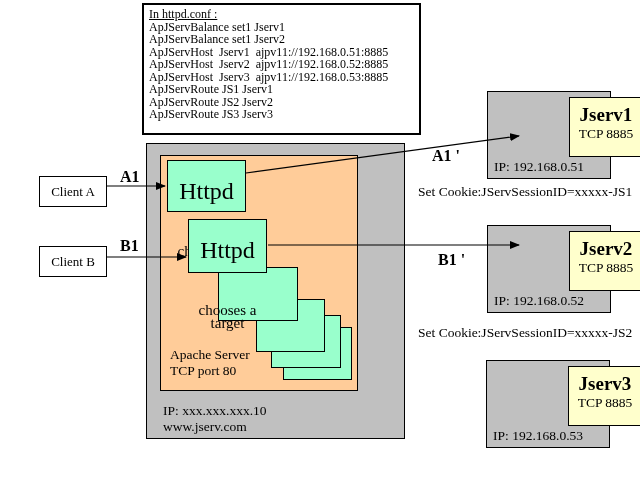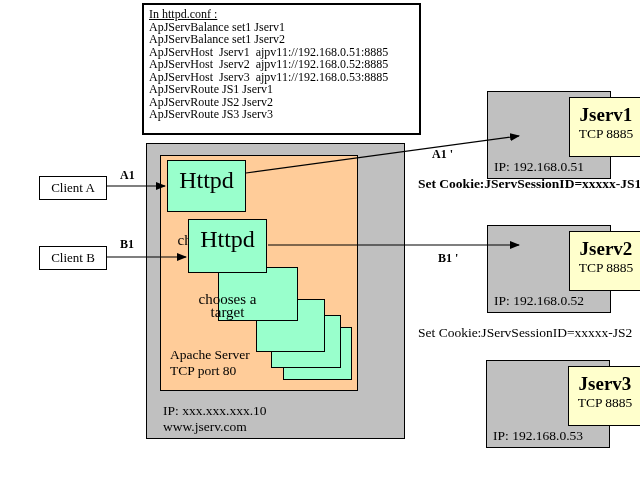--- a/index.html
+++ b/index.html
@@ -25,21 +25,21 @@
   }
   .cfg-title {
     font-size: 12px; line-height: 12.5px;
     text-decoration: underline;
     white-space: pre;
   }
   .cfg-line { font-size: 12px; line-height: 12.5px; white-space: pre; }
 
   
   .client-box {
-    width: 68px; height: 24px;
+    width: 68px; height: 31px;
     background: #ffffff;
     border: 1px solid #000;
     display: flex; align-items: center; justify-content: center;
     font-size: 13px;
     z-index: 3;
   }
 
   
   .main-gray {
     left: 146px; top: 143px; width: 259px; height: 296px;
@@ -52,21 +52,21 @@
     background: #ffcc99;
     border: 1px solid #000;
     z-index: 2;
   }
   .httpd-box {
     background: #99ffcc;
     border: 1px solid #000;
     text-align: center;
     z-index: 7;
   }
-  .httpd-title { font-size: 24px; line-height: 27px; padding-top: 6px; }
+  .httpd-title { font-size: 24px; line-height: 27px; padding-top: 17px; }
   .httpd-sub   { font-size: 15px; line-height: 13px; margin-top: 40px; }
   .cascade {
     background: #99ffcc;
     border: 1px solid #000;
   }
   .apache-label { left: 170px; top: 347px; font-size: 13.5px; line-height: 16px; z-index: 8; }
   .host-label   { left: 163px; top: 403px; font-size: 13.5px; line-height: 15.5px; z-index: 8; }
 
   
   .jserv-gray {
@@ -85,21 +85,21 @@
   .jserv-name { font-size: 19px; line-height: 23px; font-weight: bold; padding-top: 5px; }
   .jserv-port { font-size: 13.5px; line-height: 16px; }
   .jserv-ip   { position: absolute; left: 6px; top: 67px; font-size: 13.5px; white-space: pre; }
 
   .cookie-line { font-size: 13.5px; white-space: pre; z-index: 3; }
 
   
   .arrow-svg { left: 0; top: 0; z-index: 10; pointer-events: none; }
   .arrow-svg line { stroke: #000; stroke-width: 1.2; }
   .arrow-label {
-    font-size: 12px; font-weight: bold; white-space: pre; z-index: 11;
+    font-size: 16px; font-weight: bold; white-space: pre; z-index: 11;
   }
 </style>
 </head>
 <body>
 
 <div class="stage">
 
   <div class="abs config-box">
     <div class="cfg-title">In httpd.conf :</div>
     <div class="cfg-line">ApJServBalance set1 Jserv1</div>
@@ -141,21 +141,21 @@
     <div>www.jserv.com</div>
   </div>
 
   <div class="abs jserv-gray" style="left:487px; top:91px;">
     <div class="jserv-yellow">
       <div class="jserv-name">Jserv1</div>
       <div class="jserv-port">TCP 8885</div>
     </div>
     <div class="jserv-ip">IP: 192.168.0.51</div>
   </div>
-  <div class="abs cookie-line" style="left:418px; top:176px;font-weight:bold;">Set Cookie:JServSessionID=xxxxx-JS1</div>
+  <div class="abs cookie-line" style="left:418px; top:184px;">Set Cookie:JServSessionID=xxxxx-JS1</div>
 
   <div class="abs jserv-gray" style="left:487px; top:225px;font-family:Liberation Serif, serif;">
     <div class="jserv-yellow">
       <div class="jserv-name">Jserv2</div>
       <div class="jserv-port">TCP 8885</div>
     </div>
     <div class="jserv-ip">IP: 192.168.0.52</div>
   </div>
   <div class="abs cookie-line" style="left:418px; top:325px;">Set Cookie:JServSessionID=xxxxx-JS2</div>
 

